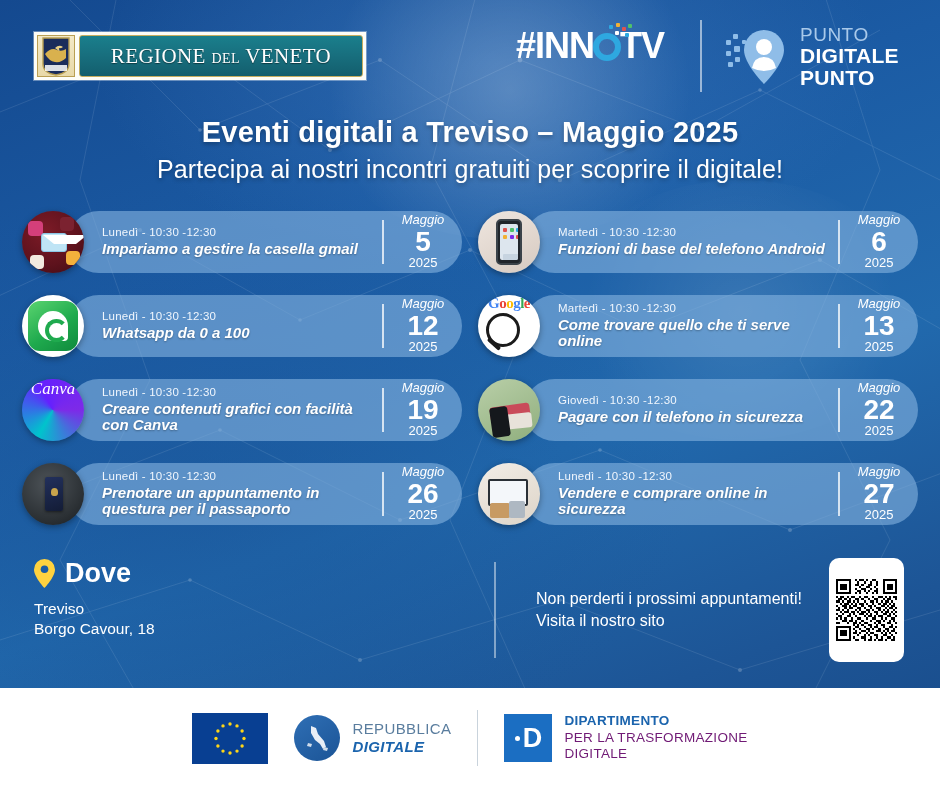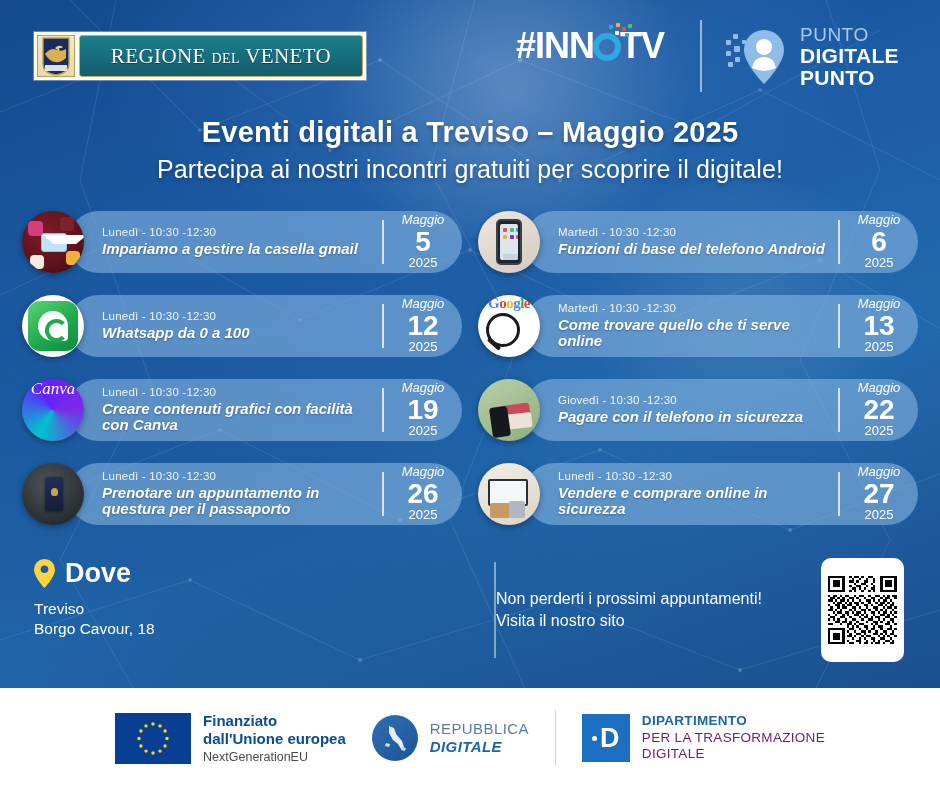--- a/index.html
+++ b/index.html
@@ -200,21 +200,21 @@
 
   
   .bottom { position: relative; margin-top: 26px; padding: 0 34px; display: flex; }
   .dove { width: 430px; }
   .dove-head { display: flex; align-items: center; gap: 10px; }
   .pin-ico { width: 21px; height: 29px; position: relative; }
   .dove-title { font-size: 27px; font-weight: bold; color: #ffffff; }
   .dove-addr { margin-top: 10px; font-size: 15.5px; color: #ffffff; line-height: 1.32; }
   .bottom-div { width: 2px; background: rgba(255,255,255,.45); margin: 4px 0 4px 30px; }
   .promo { flex: 1; display: flex; align-items: center; justify-content: flex-end; gap: 20px; padding-right: 2px; }
-  .promo-txt { font-size: 16px; color: #ffffff; line-height: 1.35; text-align: left; }
+  .promo-txt { font-size: 16px; color: #ffffff; line-height: 1.35; text-align: left; margin-left: 40px; }
   .qr-wrap { width: 104px; height: 104px; background: #fff; border-radius: 10px; padding: 7px; }
   .qr { width: 100%; height: 100%; display: block; }
 
   
   .footer {
     position: absolute; left: 0; bottom: 0; width: 940px; height: 100px;
     background: #ffffff; display: flex; align-items: center; justify-content: center; gap: 26px;
   }
   .fblock { display: flex; align-items: center; gap: 12px; }
   .eu-flag {
@@ -785,27 +785,20 @@
               <circle cx="45" cy="38.1" r="1.7"></circle>
             <circle cx="38" cy="40" r="1.7"></circle>
               <circle cx="31" cy="38.1" r="1.7"></circle>
               <circle cx="25.9" cy="33" r="1.7"></circle>
             <circle cx="24" cy="25.5" r="1.7"></circle>
               <circle cx="25.9" cy="18" r="1.7"></circle>
               <circle cx="31" cy="12.9" r="1.7"></circle>
           </g>
         </svg>
       </div>
-      <div class="eu-txt">
-        <div class="t1">
-          <div>Finanziato</div>
-          <div>dall'Unione europea</div>
-        </div>
-        <div class="t2">NextGenerationEU</div>
-      </div>
     </div>
 
     <div class="fblock">
       <div class="rd-circle">
         <svg width="30" height="30" viewBox="0 0 30 30">
           <path d="M9 3 l5 2 l2 6 l6 7 l2 6 l-3 2 l-3 -5 l-5 -4 l-4 -7 z" fill="#e8eef6"></path>
           <path d="M22 24 l4 1 l-1 3 l-4 -1 z" fill="#cfdcea"></path>
           <path d="M6 20 l4 1 l-1 3 l-4 -1 z" fill="#cfdcea"></path>
         </svg>
       </div>

